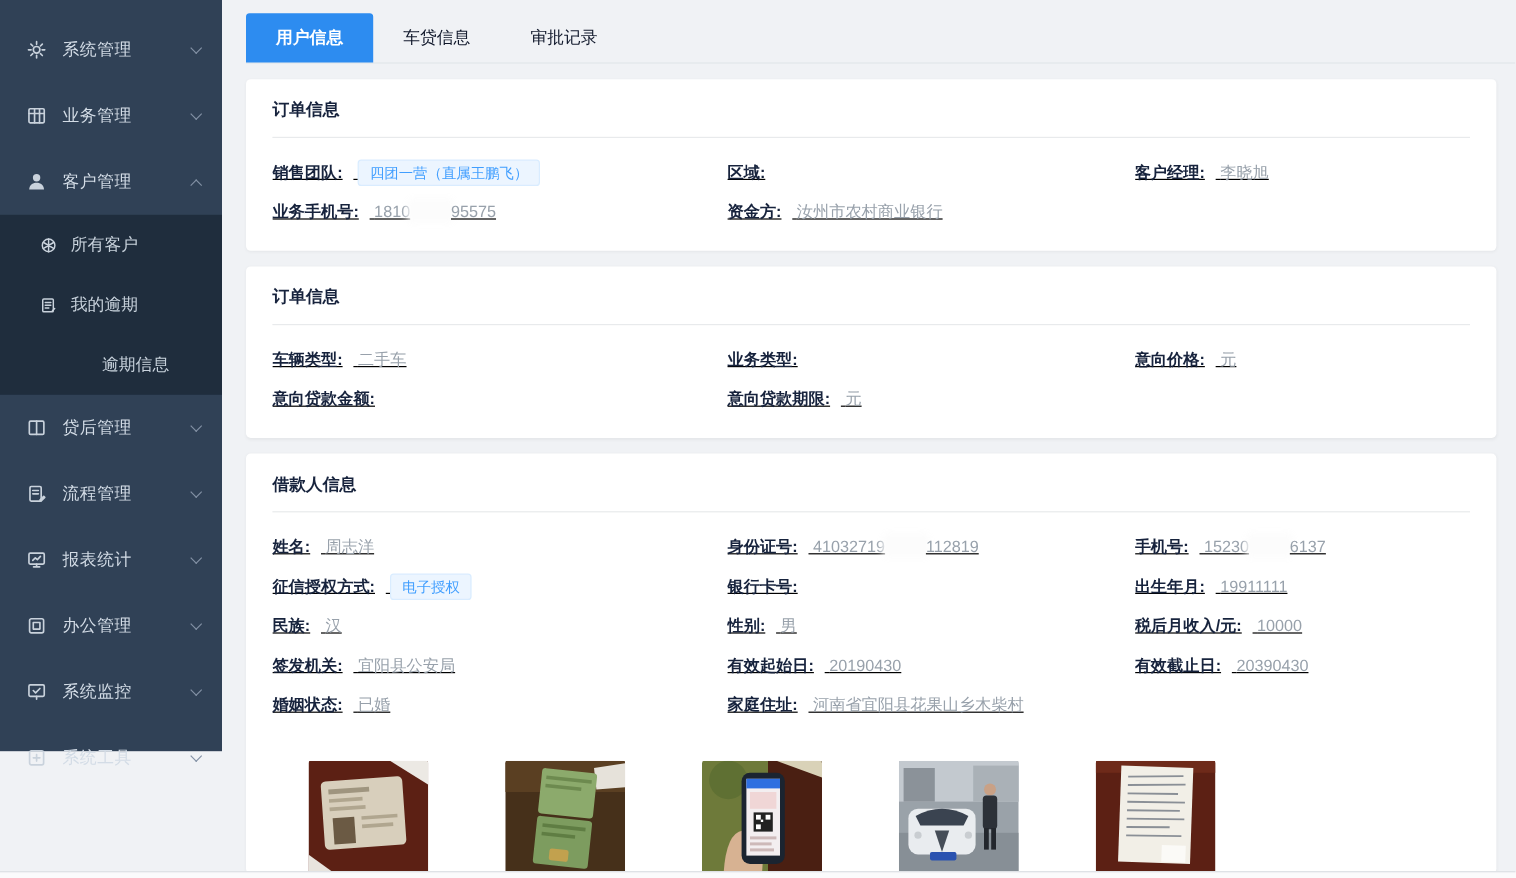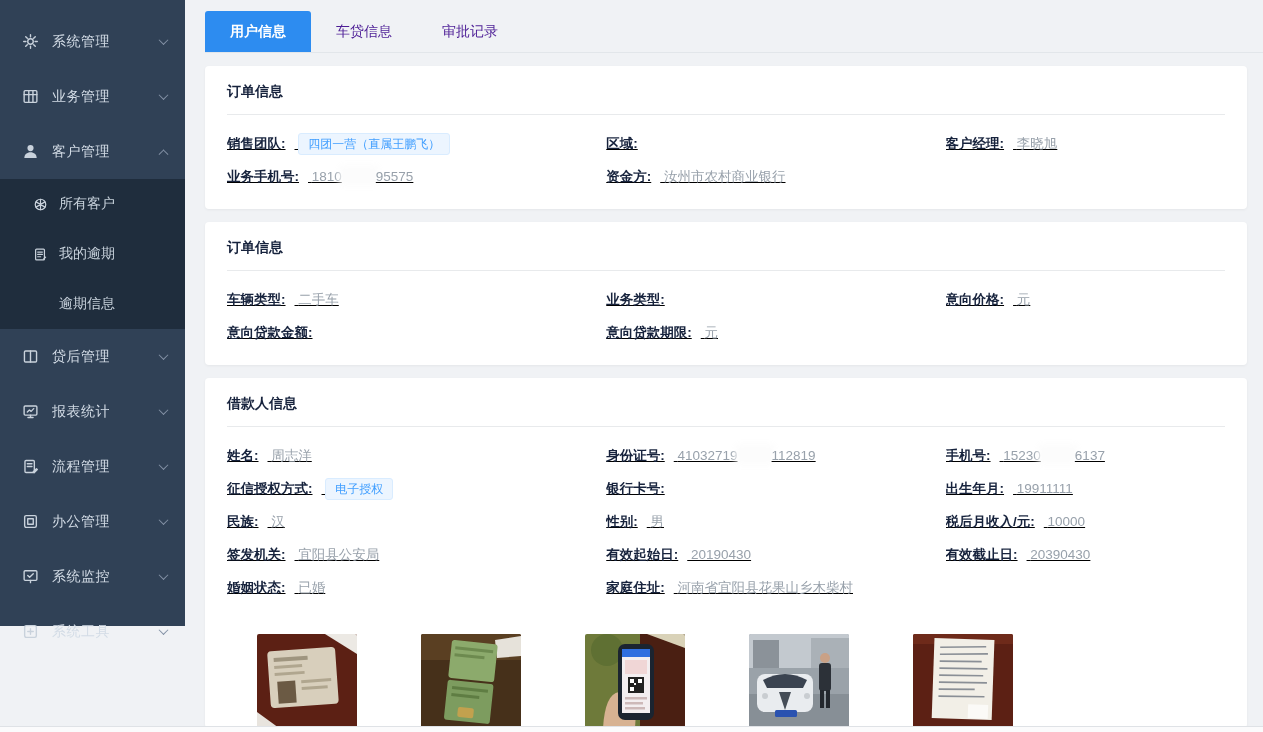--- a/index.html
+++ b/index.html
@@ -10,28 +10,28 @@
   
   .sidebar { width:185px; flex-shrink:0; background:#304156; padding-top:14px; height:626px; }
   .menu-item { height:55px; display:flex; align-items:center; padding:0 18px 0 22px; color:#d3dce6; cursor:pointer; }
   .menu-item .mi-icon { width:17px; height:17px; margin-right:13px; flex-shrink:0; }
   .menu-item .mi-label { flex:1; font-size:14px; letter-spacing:.5px; }
   .chev { width:7px; height:7px; border-right:1.4px solid #8391a5; border-bottom:1.4px solid #8391a5; transform:rotate(45deg) translate(-1px,-1px); }
   .chev.up { transform:rotate(-135deg) translate(-2px,-2px); }
   .submenu { background:#1f2d3d; }
   .submenu-item { height:50px; display:flex; align-items:center; padding-left:33px; color:#c8d2dc; cursor:pointer; font-size:14px; }
   .submenu-item .mi-icon { width:15px; height:15px; margin-right:11px; }
-  .submenu-item.no-icon { padding-left:59px; }
+  .submenu-item.no-icon { padding-left:59px;margin-left:26px; }
   svg.icon { stroke:#c9d2dc; stroke-width:1.3; fill:none; stroke-linecap:round; stroke-linejoin:round; }
   .bottom-strip { position:fixed; left:0; bottom:0; width:1263px; height:6px; background:#fbfbfc; border-top:1px solid #dfe2e6; }
 
   
   .main { flex:1; padding-top:11px; overflow:hidden; }
   .tabbar { display:flex; margin-left:20px; border-bottom:1px solid #e2e6ea; height:42px; align-items:stretch; }
-  .tab { padding:0 25px; display:flex; align-items:center; font-size:14px; color:#4c1d95; cursor:pointer; }
+  .tab { padding:0 25px; display:flex; align-items:center; font-size:14px; color:#0f172a; cursor:pointer; }
   .tab.active { background:#2d8cf0; color:#fff; border-radius:3px 3px 0 0; font-weight:bold;font-family:Liberation Mono, monospace; }
 
   .card { background:#fff; margin:13px 16px 0 20px; border-radius:4px; box-shadow:0 1px 3px rgba(0,0,0,.05); padding:0 22px; }
   .card-title { font-weight:bold; color:#17233d; font-size:14px; padding:17px 0 13px; border-bottom:1px solid #e8eaec; }
   .grid { display:grid; grid-template-columns:38% 34% 28%; padding:12px 0 16px;text-decoration:underline; }
   .field { line-height:33px; font-size:13.5px; white-space:nowrap; overflow:hidden; }
   .flabel { font-weight:bold; color:#17233d; margin-right:9px; }
   .fvalue { color:#98a1ab; }
   .tag { display:inline-block; background:#ecf5ff; border:1px solid #d9ecff; color:#409eff; border-radius:3px; padding:2px 9px; font-size:12px; line-height:16px; cursor:pointer; }
   .redact { display:inline-block; width:32px; height:13px; background:#fcfcfc; border-radius:2px; box-shadow:0 0 6px 4px rgba(252,252,252,.96); vertical-align:-1px; margin:0 1px; }
@@ -113,36 +113,36 @@
             <path d="M8 2.8v10.4"></path>
           </svg>
       </span>
       <span class="mi-label">贷后管理</span>
       <span class="chev"></span>
     </div>
 
     <div class="menu-item">
       <span class="mi-icon">
         <svg class="icon" width="17" height="17" viewBox="0 0 16 16">
+            <rect x="2.8" y="2.3" width="8.8" height="11.4" rx="1"></rect>
+            <path d="M5 5.4h4.4M5 8h4.4M10.6 13l3-3 .8.8-3 3z"></path>
+          </svg>
+      </span>
+      <span class="mi-label">流程管理</span>
+      <span class="chev"></span>
+    </div>
+
+    <div class="menu-item">
+      <span class="mi-icon">
+        <svg class="icon" width="17" height="17" viewBox="0 0 16 16">
             <rect x="2" y="2.8" width="12" height="8.6" rx="1"></rect>
             <path d="M8 11.4v2.2M5.6 13.6h4.8M5 8.5l2-2 1.6 1.4 2.4-2.6"></path>
           </svg>
       </span>
       <span class="mi-label">报表统计</span>
-      <span class="chev"></span>
-    </div>
-
-    <div class="menu-item">
-      <span class="mi-icon">
-        <svg class="icon" width="17" height="17" viewBox="0 0 16 16">
-            <rect x="2.8" y="2.3" width="8.8" height="11.4" rx="1"></rect>
-            <path d="M5 5.4h4.4M5 8h4.4M10.6 13l3-3 .8.8-3 3z"></path>
-          </svg>
-      </span>
-      <span class="mi-label">流程管理</span>
       <span class="chev"></span>
     </div>
 
     <div class="menu-item">
       <span class="mi-icon">
         <svg class="icon" width="17" height="17" viewBox="0 0 16 16">
             <rect x="2.5" y="2.5" width="11" height="11" rx="1.4"></rect>
             <rect x="5.4" y="5.4" width="5.2" height="5.2"></rect>
           </svg>
       </span>

